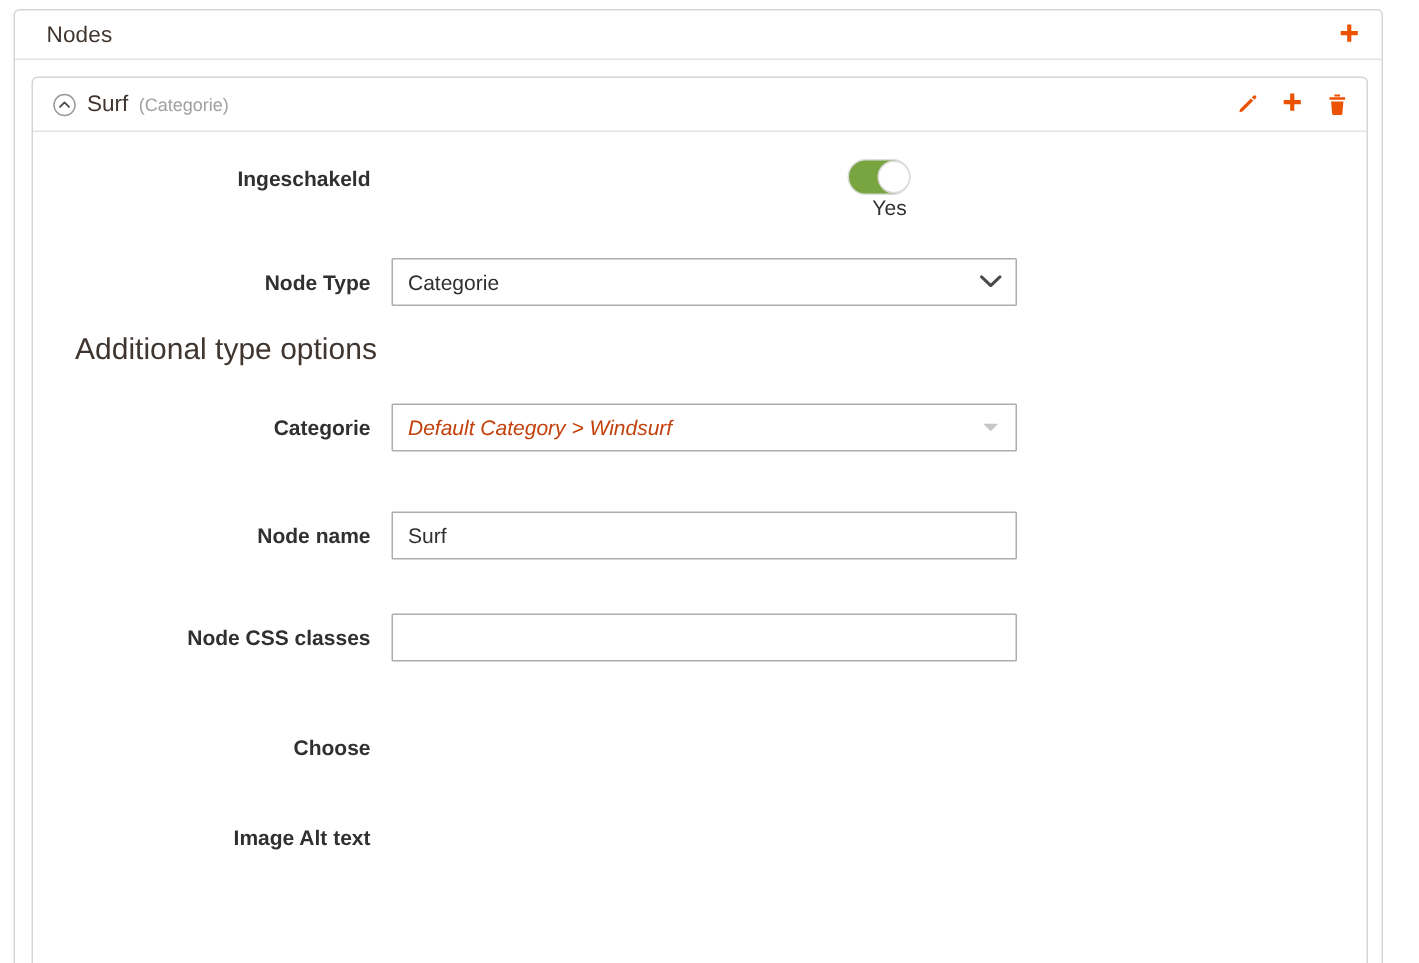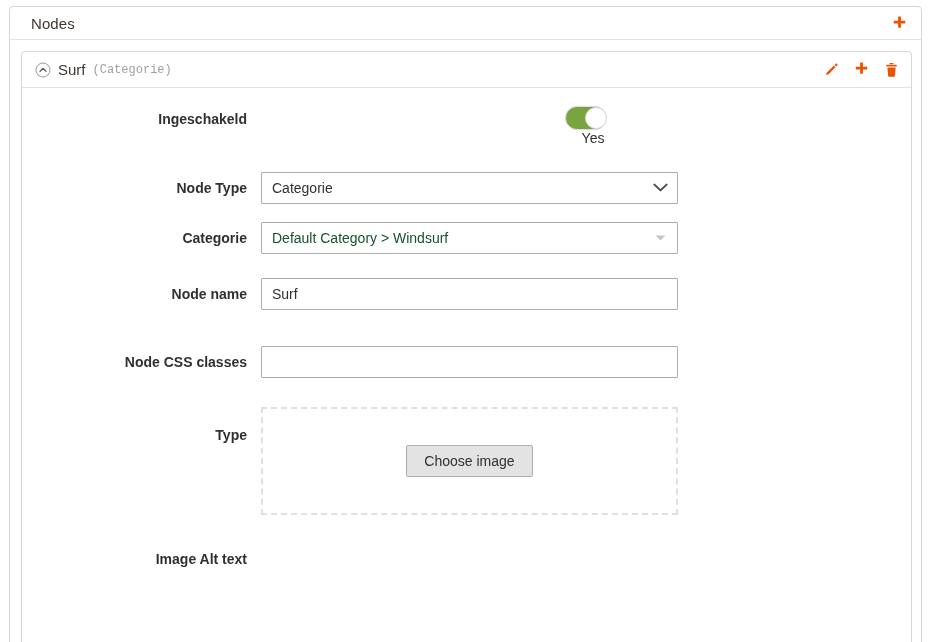--- a/index.html
+++ b/index.html
@@ -84,21 +84,20 @@
     flex: 0 0 auto;
   }
   .node-title {
     font-size: 15px;
     color: #41362f;
   }
   .node-subtitle {
     font-size: 12px;
     color: #a0a0a0;
     margin-left: 7px;
-    font-family: Liberation Mono, monospace;
   }
   .node-header-spacer { flex: 1 1 auto; }
   .node-actions {
     display: flex;
     align-items: center;
     gap: 14px;
   }
 
   
   .form-body {
@@ -190,21 +189,21 @@
     transform: translateY(-50%);
     line-height: 0;
   }
   .chev-weak {
     position: absolute;
     right: 11px;
     top: 50%;
     transform: translateY(-50%);
     line-height: 0;
   }
-  .select-box.muted .sel-value { color: #14532d; }
+  .select-box.muted .sel-value { color: #c2410c; font-style: italic; }
 
   
   .section-title {
     font-size: 20px;
     color: #41362f;
     font-weight: 400;
     margin: 4px 0 24px 28px;
   }
 
   
@@ -308,56 +307,52 @@
             <span class="sel-value">Categorie</span>
             <span class="chev-strong">
               <svg width="15" height="10" viewBox="0 0 15 10">
                 <path d="M1.4 1.6L7.5 7.4l6.1-5.8" fill="none" stroke="#4a4a4a" stroke-width="2" stroke-linecap="round" stroke-linejoin="round"></path>
               </svg>
             </span>
           </div>
         </div>
       </div>
 
+      <div class="section-title">Additional type options</div>
 
       <div class="field-row">
         <div class="field-label">Categorie</div>
         <div class="field-control">
           <div class="select-box muted">
             <span class="sel-value">Default Category &gt; Windsurf</span>
             <span class="chev-weak">
               <svg width="11" height="7" viewBox="0 0 11 7">
                 <path d="M0.5 1h10L5.5 6z" fill="#c7c7c7"></path>
               </svg>
             </span>
           </div>
         </div>
       </div>
 
-      <div class="field-row" style="margin-top:24px;">
+      <div class="field-row" style="margin-top:40px;">
         <div class="field-label">Node name</div>
         <div class="field-control">
           <input class="text-input" type="text" value="Surf" style="">
         </div>
       </div>
 
       <div class="field-row" style="margin-top:36px;">
         <div class="field-label">Node CSS classes</div>
         <div class="field-control">
           <input class="text-input" type="text" value="" style="">
         </div>
       </div>
 
       <div class="field-row image-row" style="margin-top:29px;">
-        <div class="field-label">Type</div>
-        <div class="field-control">
-          <div class="dropzone">
-            <button class="choose-btn">Choose image</button>
-          </div>
-        </div>
+        <div class="field-label">Choose</div>
       </div>
 
       <div class="field-row" style="margin-top:28px;flex-direction:column;">
         <div class="field-label">Image Alt text</div>
         <div class="field-control">
           <input class="text-input" type="text" value="" style="">
         </div>
       </div>
 
     </div>

